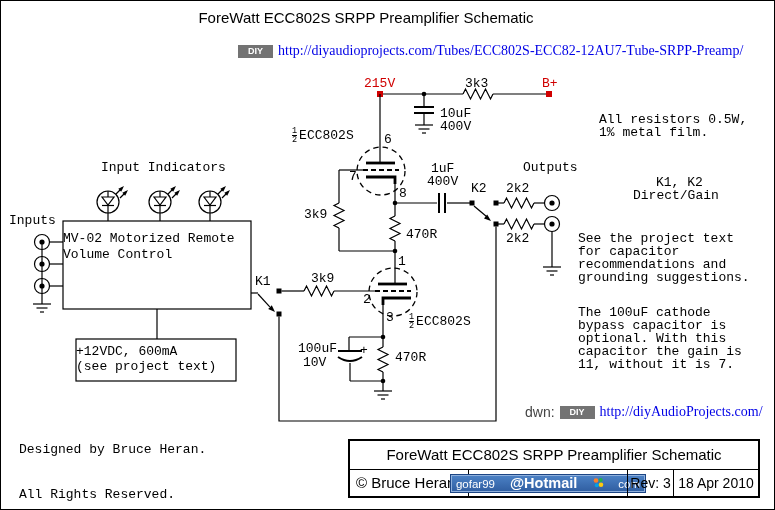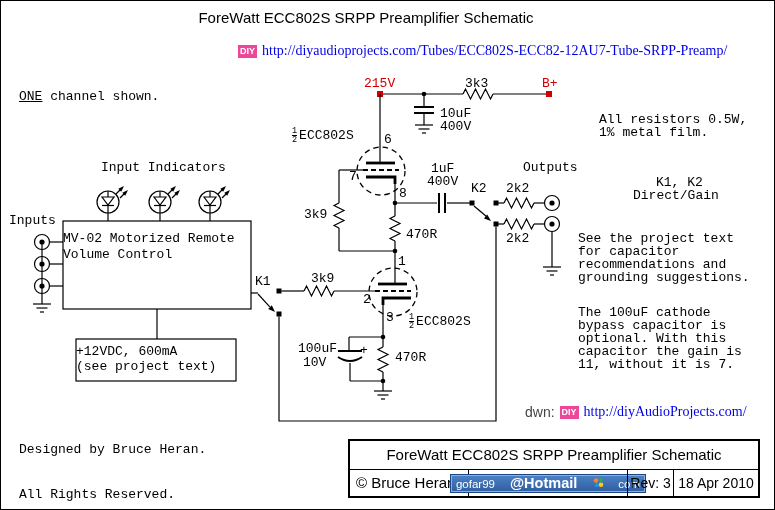--- a/index.html
+++ b/index.html
@@ -12,22 +12,22 @@
   .tube{stroke:#000;stroke-width:1.3;fill:none;stroke-dasharray:5.5 4;}
   .plate2{stroke:#000;stroke-width:2;fill:none;}
   .dot{fill:#000;stroke:none;}
   .redfill{fill:#d00000;stroke:none;}
   .mono{position:absolute;font:13px/13px "Liberation Mono",monospace;color:#000;white-space:pre;}
   .red{color:#d00000;text-align:right;}
   .u{text-decoration:underline;}
   .main-title{position:absolute;top:8px;left:0;width:730px;text-align:center;
               font:15px "Liberation Sans",sans-serif;color:#000;}
   .link-row{position:absolute;left:237px;top:42px;display:flex;align-items:center;gap:5px;}
-  .diy-badge{display:inline-block;background:#ec4899;color:#fff;
-             font:bold 9px/11px "Liberation Sans",sans-serif;padding:1px 2px;}
+  .diy-badge{display:inline-block;background:#737373;color:#fff;
+             font:bold 9px/11px "Liberation Sans",sans-serif;padding:1px 10px;}
   .url{font:14px "Liberation Serif",serif;color:#0000e6;text-decoration:none;}
   .tube-label{position:absolute;display:flex;align-items:center;font:13px/13px "Liberation Mono",monospace;}
   .frac{display:inline-flex;flex-direction:column;align-items:center;
         font-size:8.5px;line-height:8px;margin-right:2px;}
   .frac .den{border-top:1px solid #000;}
   .boxtext{position:absolute;font:13px/13px "Liberation Mono",monospace;}
   .boxtext span{position:absolute;left:0;right:0;text-align:left;white-space:pre;}
   .footer-left{position:absolute;left:18px;top:411px;font:13px/15px "Liberation Mono",monospace;white-space:pre;}
   .dwn-row{position:absolute;left:524px;top:403px;display:flex;align-items:center;gap:5px;}
   .dwn-label{font:14px "Liberation Sans",sans-serif;color:#444;}
@@ -208,21 +208,20 @@
       <use href="#gnd" x="41" y="303"></use>
     </g>
   </svg>
 
   <div class="main-title">ForeWatt ECC802S SRPP Preamplifier Schematic</div>
   <div class="link-row">
     <span class="diy-badge">DIY</span>
     <a class="url">http://diyaudioprojects.com/Tubes/ECC802S-ECC82-12AU7-Tube-SRPP-Preamp/</a>
   </div>
 
-  <div class="mono" style="left:18px;top:89px"><span class="u">ONE</span><span> channel shown.</span></div>
 
   <div id="labels">
       <span class="mono red" style="left: 363px; top: 76px;">215V</span>
       <span class="mono" style="left: 464px; top: 76px;">3k3</span>
       <span class="mono red" style="left: 541px; top: 76px;">B+</span>
       <span class="mono" style="left: 439px; top: 106px;">10uF</span>
       <span class="mono" style="left: 439px; top: 119px;">400V</span>
       <span class="mono" style="left: 598px; top: 112px;">All resistors 0.5W,</span>
       <span class="mono" style="left: 598px; top: 125px;">1% metal film.</span>
       <span class="mono" style="left: 383px; top: 132px;">6</span>

